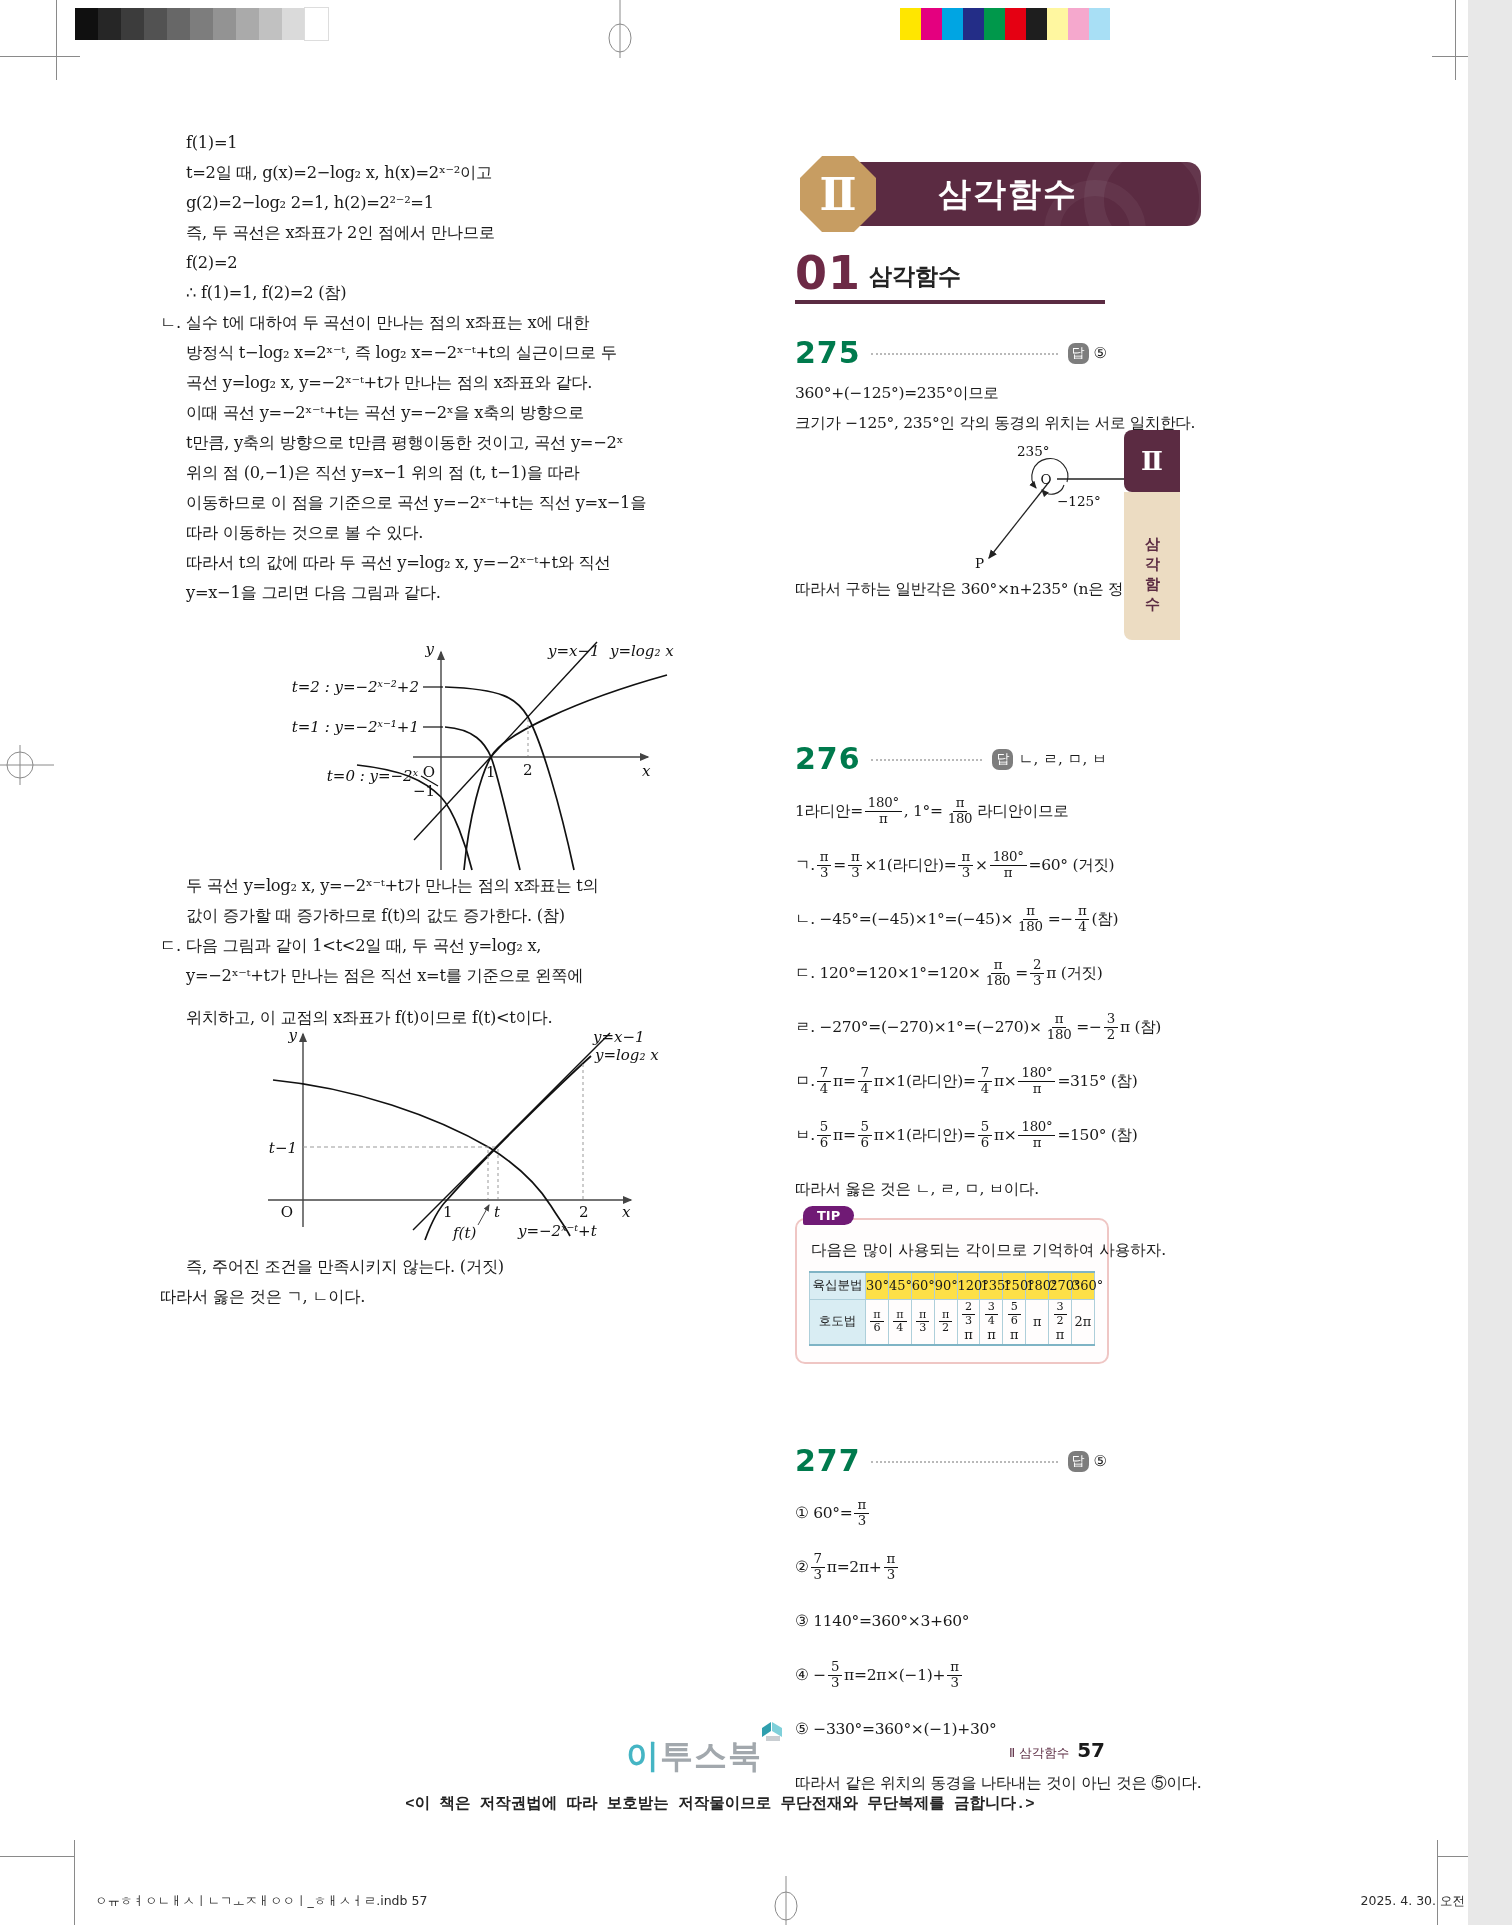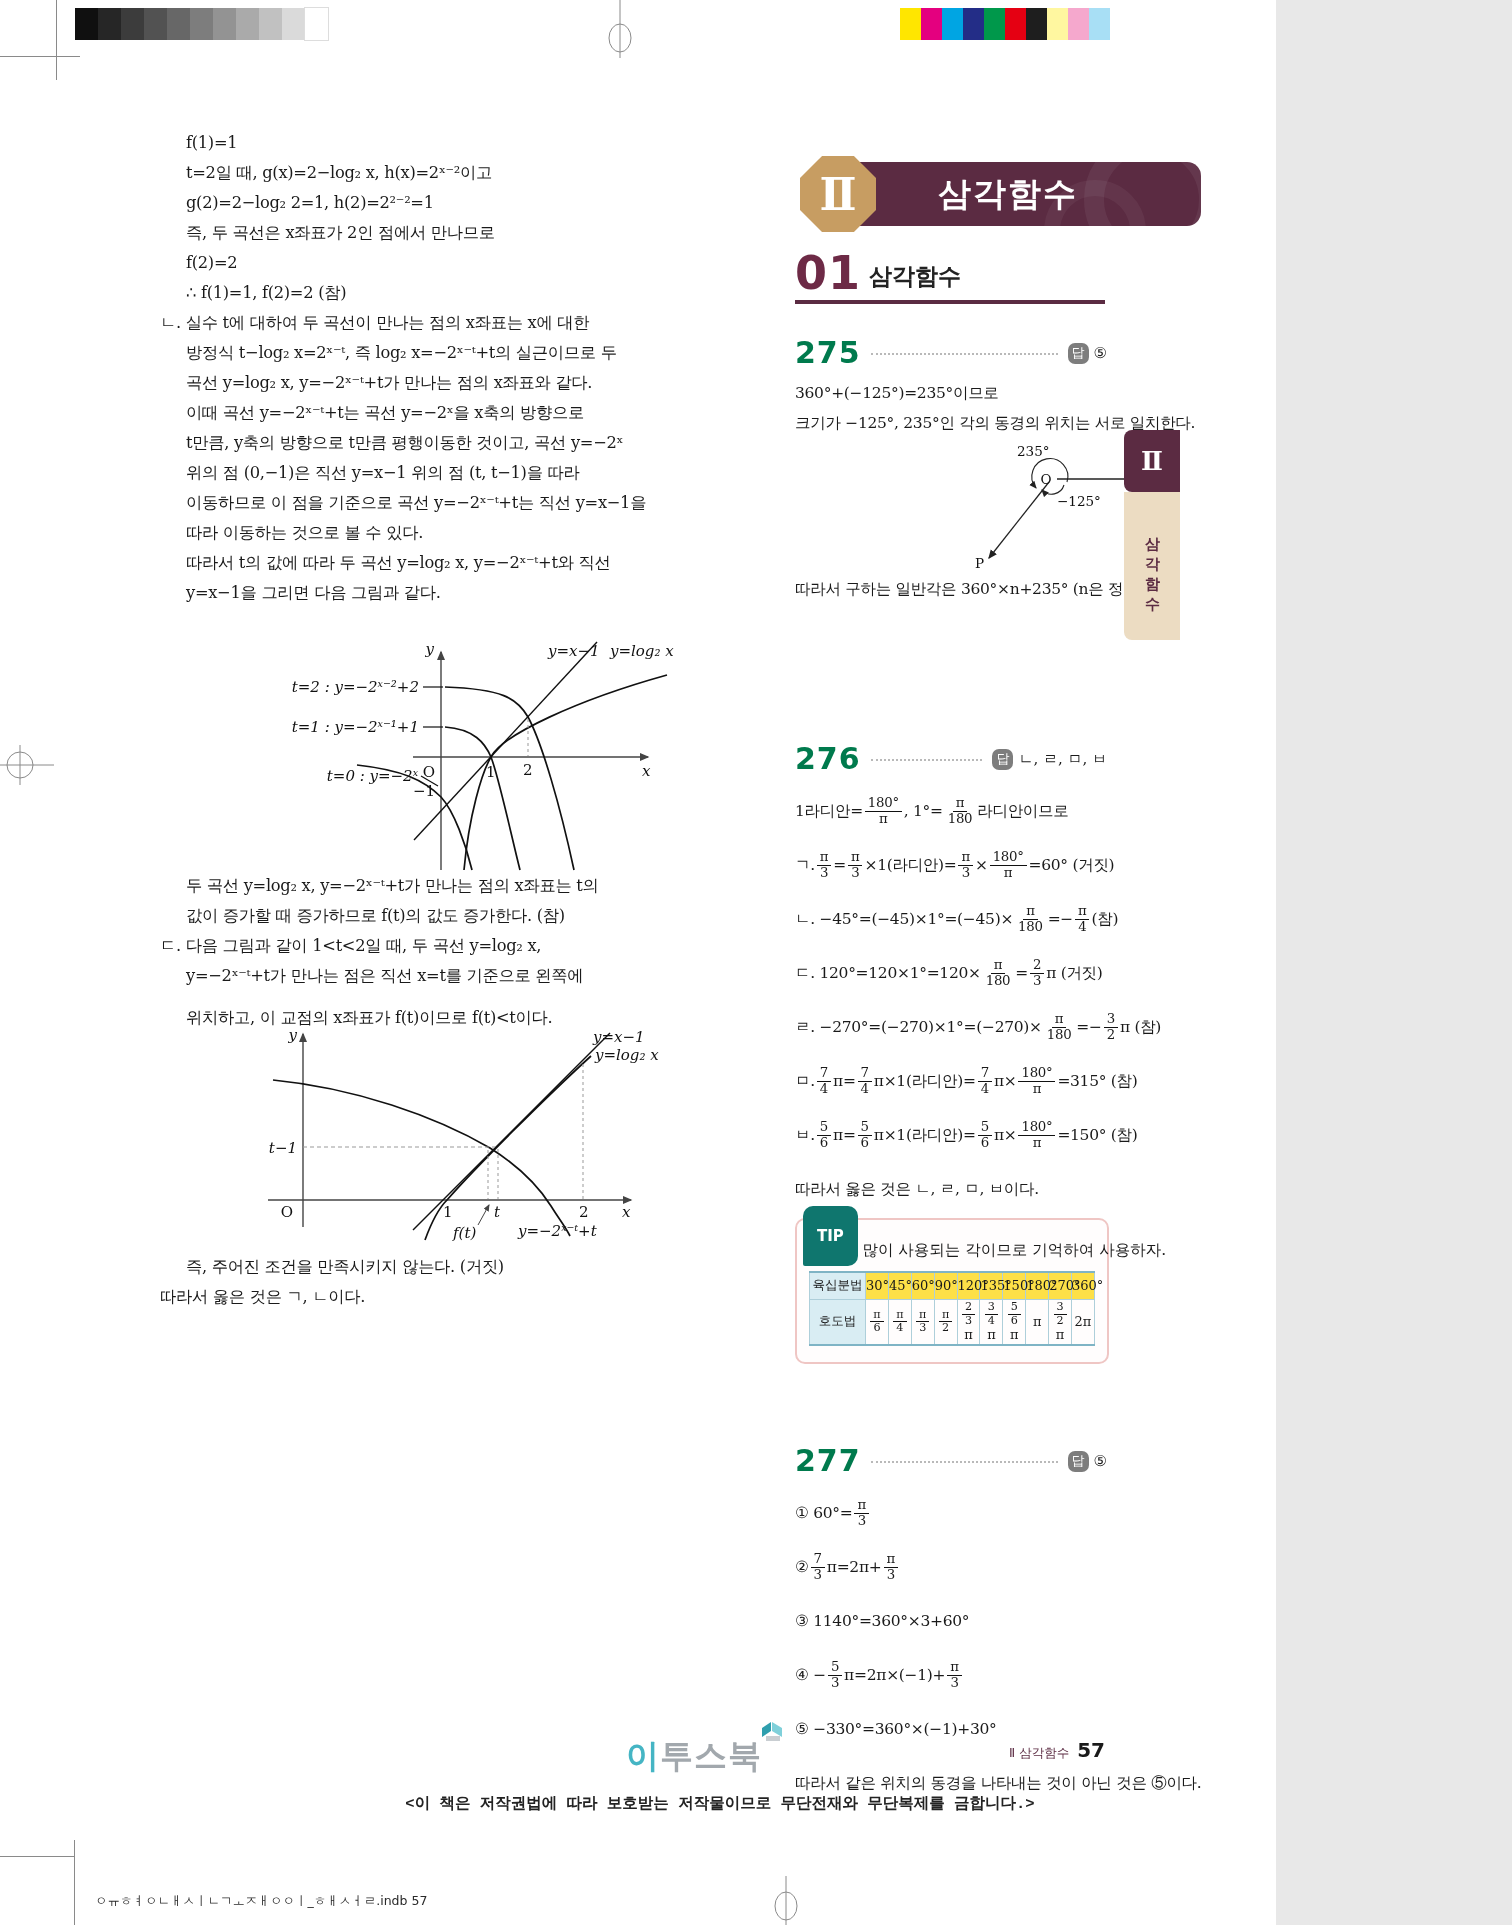--- a/index.html
+++ b/index.html
@@ -1,16 +1,16 @@
 <!DOCTYPE html>
 <html><head>
 <meta charset="utf-8">
 <style>
   html,body{margin:0;padding:0;background:#e8e8e8;}
-  #page{position:relative;width:1276px;height:1925px;background:#ffffff;overflow:hidden;
+  #page{position:relative;width:1468px;height:1925px;background:#ffffff;overflow:hidden;
         font-family:"DejaVu Serif","Liberation Serif",serif;color:#1a1a1a;}
   .abs{position:absolute;}
   
   .swatchbar{position:absolute;display:flex;}
   .swatchbar .sw{width:23px;height:32px;}
   .swatchbar.cb .sw{width:21px;}
   
   .cropline{position:absolute;background:#8a8a8a;}
   .regsvg{position:absolute;}
   
@@ -43,22 +43,22 @@
   .pnum{color:#007a4d;font-size:30px;font-weight:bold;line-height:1;
         font-family:"DejaVu Sans","Liberation Sans",sans-serif;letter-spacing:1px;}
   .leader{flex:1;border-bottom:2px dotted #b9b9b9;height:2px;margin:0 2px;}
   .answrap{display:flex;align-items:center;gap:5px;font-size:15px;white-space:nowrap;}
   .abadge{width:21px;height:21px;border-radius:7px;background:#7d7d7d;color:#fff;font-size:13px;
           display:flex;align-items:center;justify-content:center;
           font-family:"DejaVu Sans","Liberation Sans",sans-serif;}
   
   .tipbox{position:absolute;border:2px solid #efc6c4;border-radius:10px;background:#fffdfd;
           padding:18px 12px 16px 12px;}
-  .tiptab{position:absolute;top:-14px;left:6px;background:#0f766e;color:#fff;font-weight:bold;
-          font-size:15px;padding:21px 14px;border-radius:10px 10px 10px 2px;
+  .tiptab{position:absolute;top:-14px;left:6px;background:#701a75;color:#fff;font-weight:bold;
+          font-size:13px;padding:2px 14px;border-radius:10px 10px 10px 2px;
           font-family:"DejaVu Sans","Liberation Sans",sans-serif;}
   .tipintro{font-size:15.5px;margin:2px 0 10px 2px;white-space:nowrap;}
   table.angles{border-collapse:collapse;table-layout:fixed;width:100%;text-align:center;
           font-size:13px;border-top:2.5px solid #7fb4c5;border-bottom:2.5px solid #7fb4c5;}
   table.angles th{background:#d9edf3;font-weight:normal;font-size:12.5px;
           font-family:"DejaVu Sans","Liberation Sans",sans-serif;}
   table.angles th,table.angles td{border:1px solid #aecfda;padding:0;}
   table.angles tr:first-child{height:27px;}
   table.angles tr:first-child td{background:#fde047;}
   table.angles tr:last-child{height:46px;}

